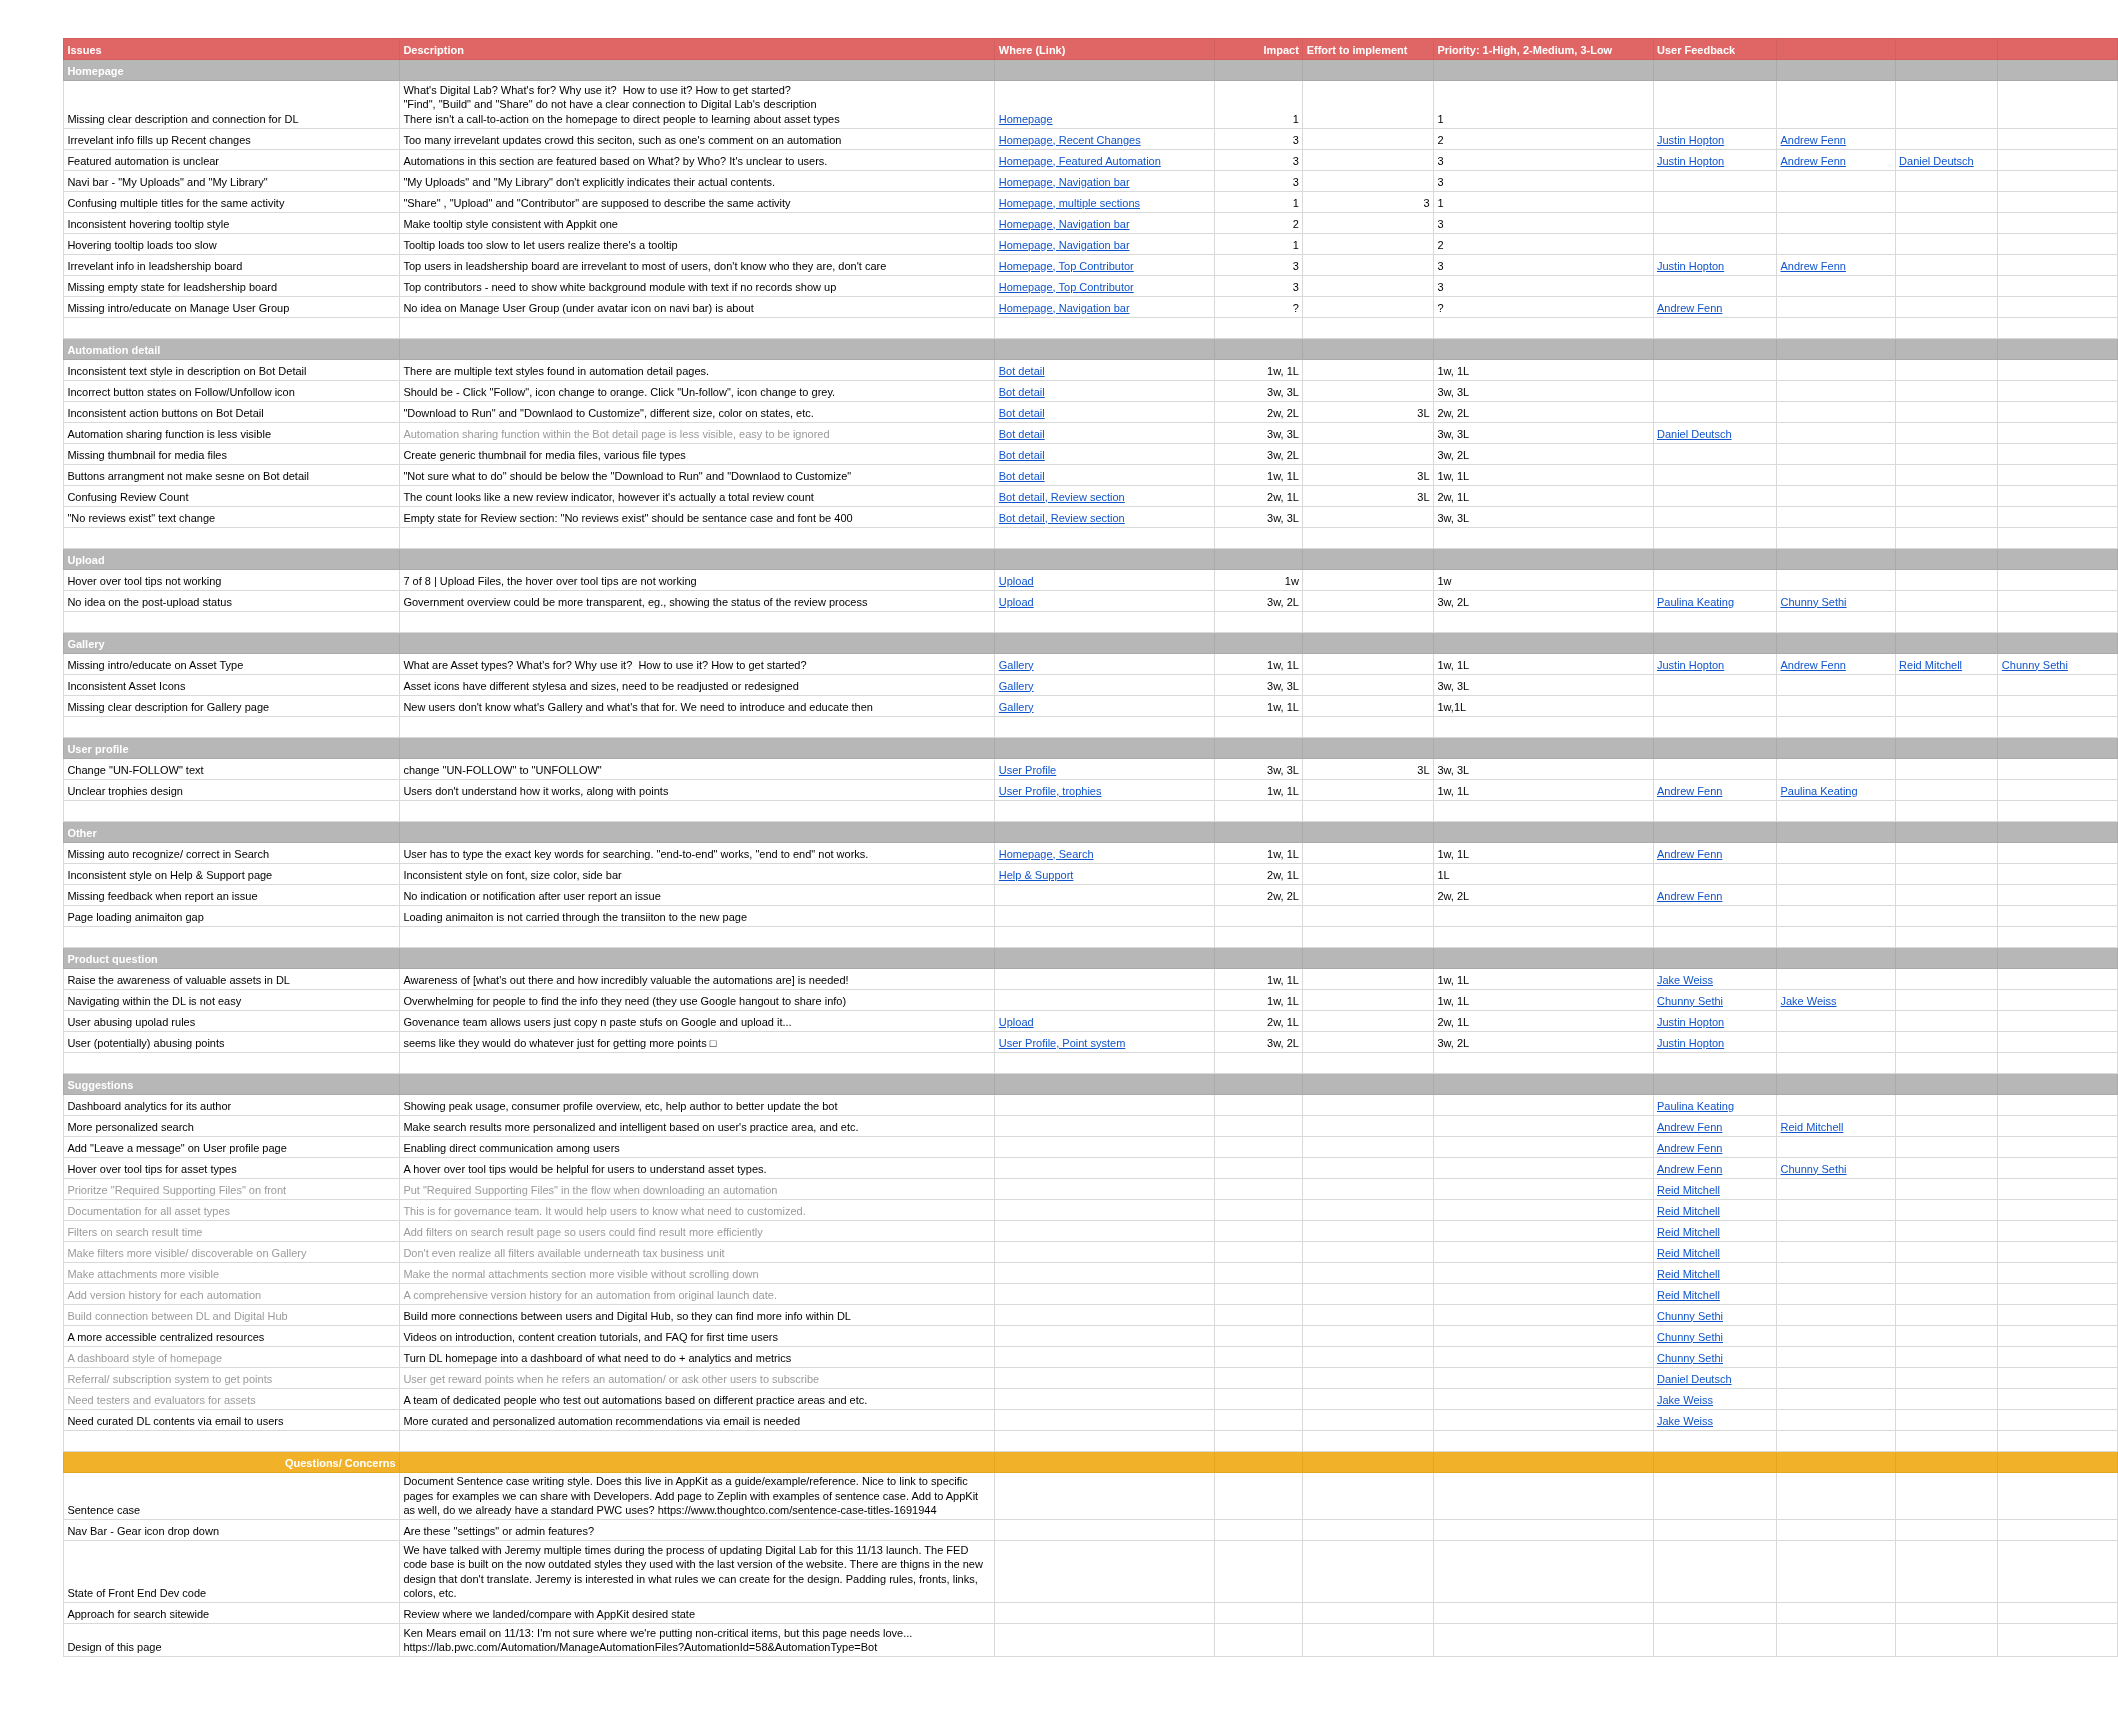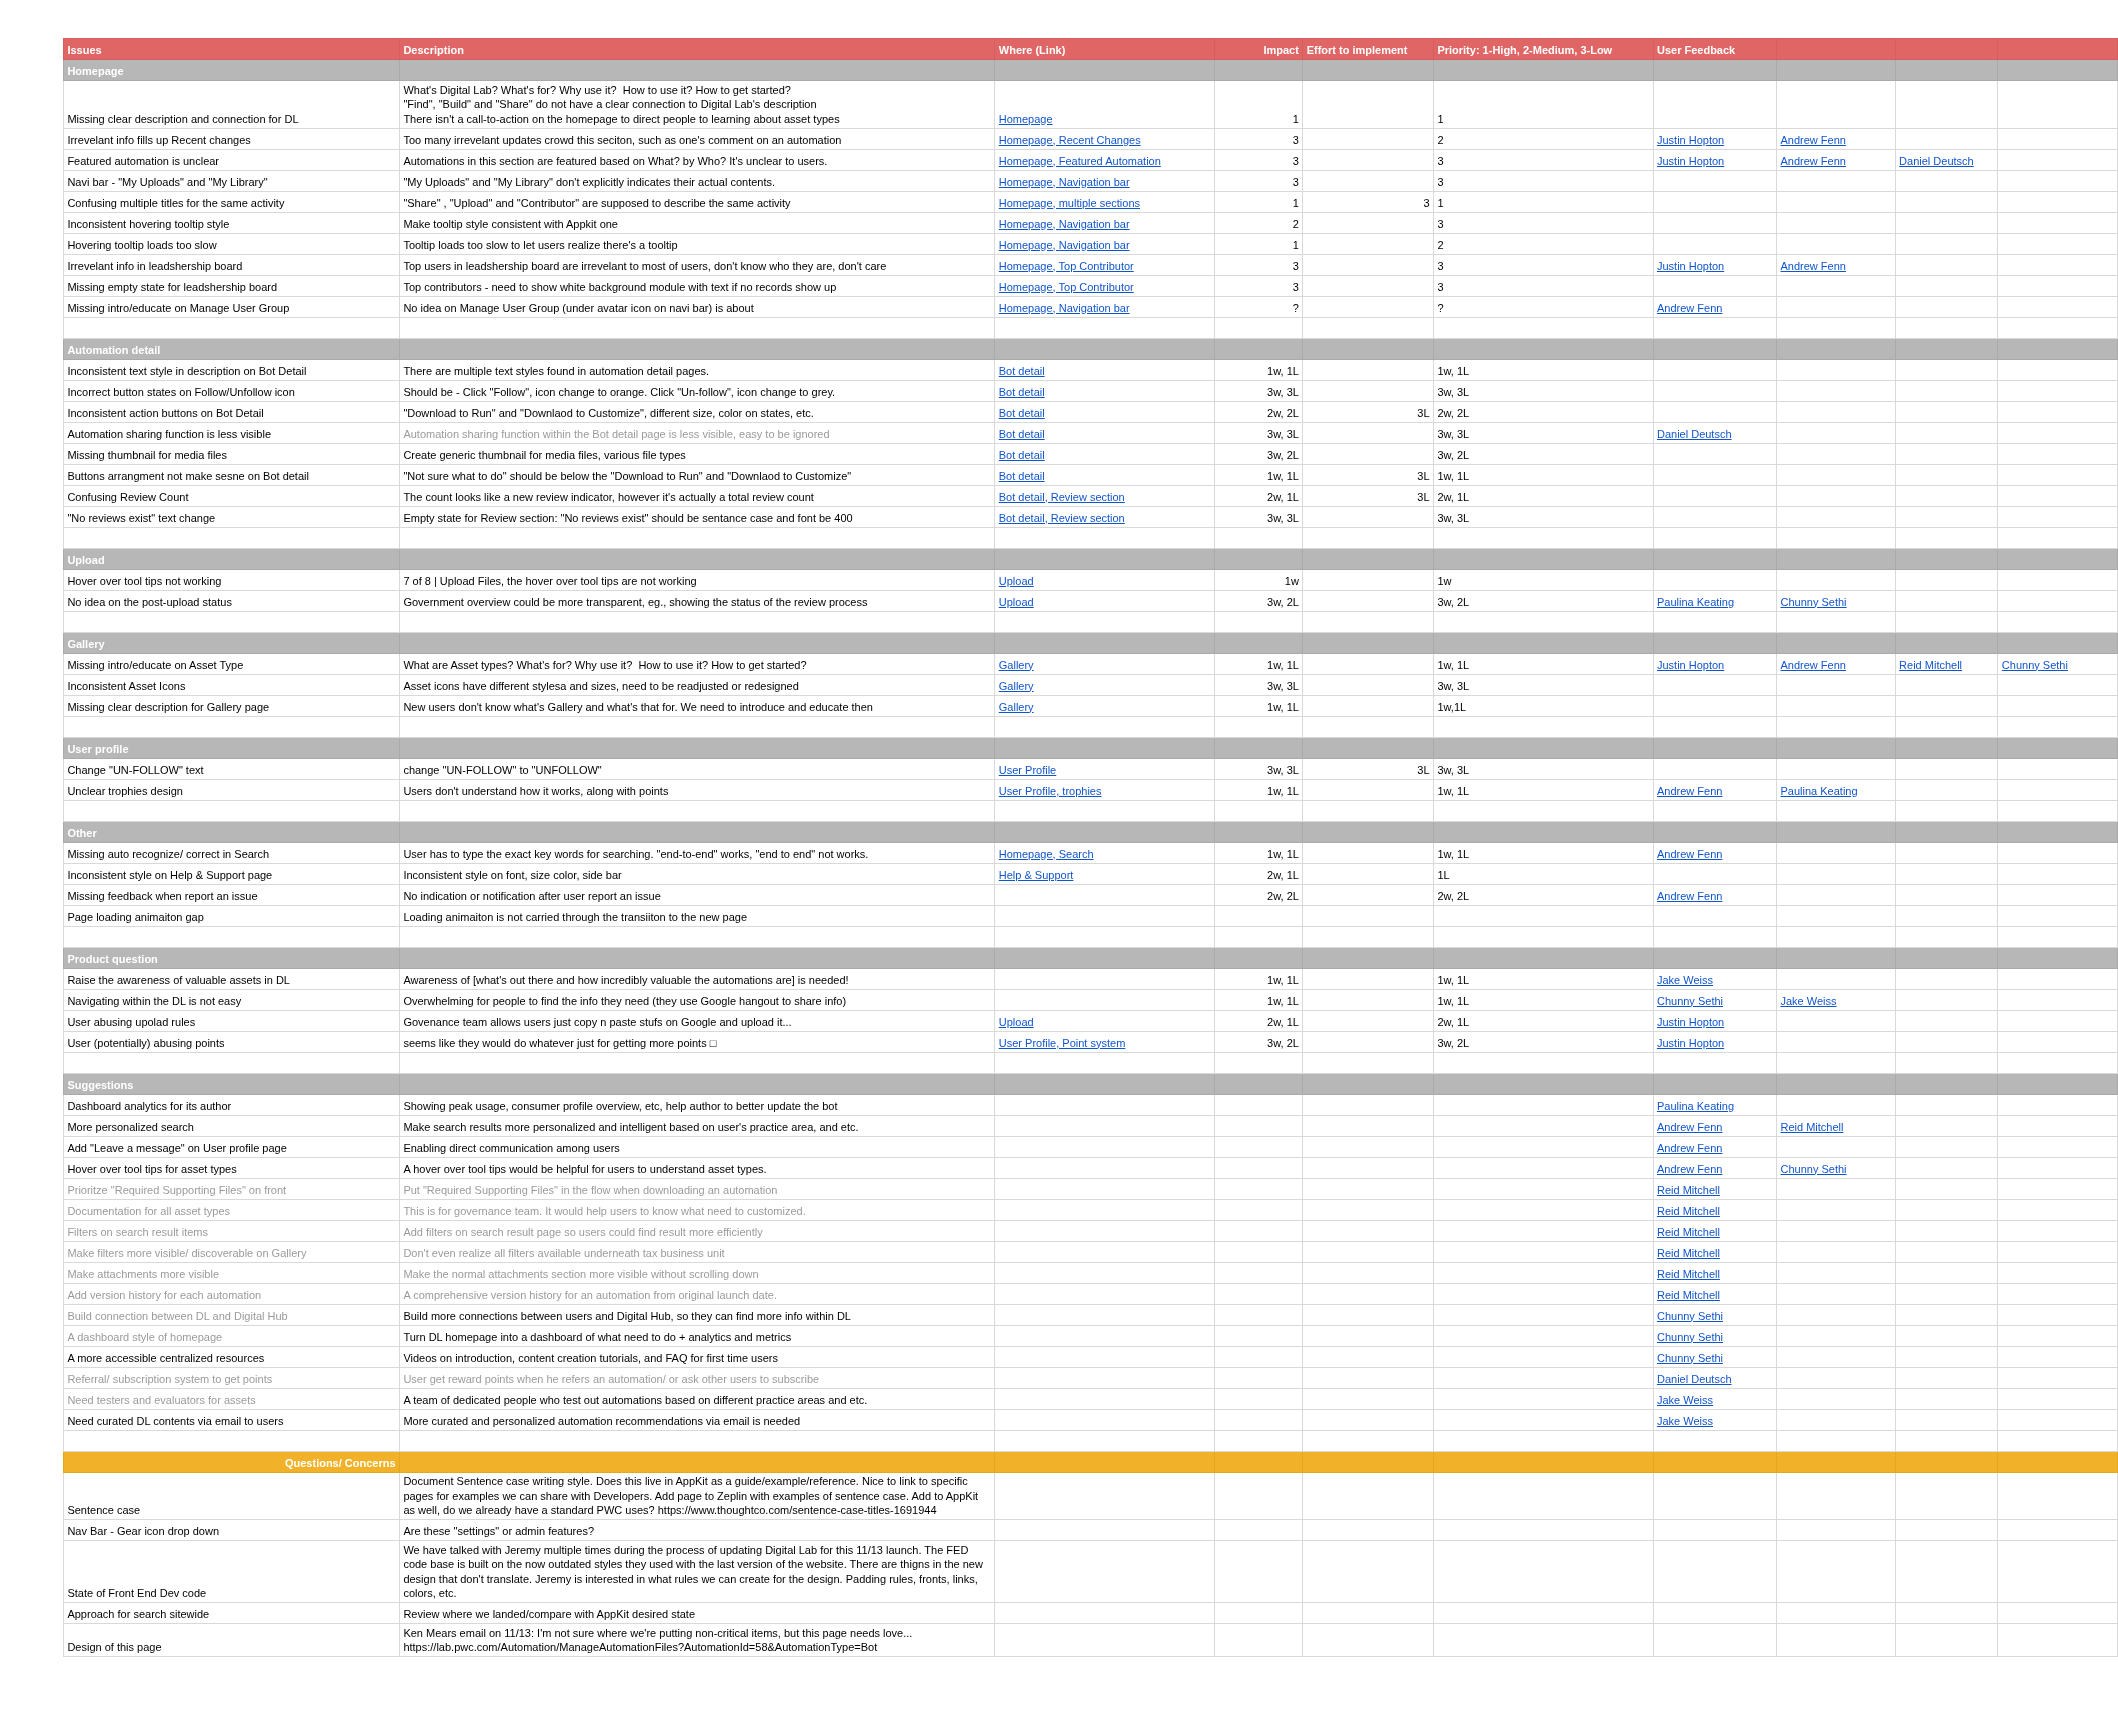--- a/index.html
+++ b/index.html
@@ -692,21 +692,21 @@
           <td class="nowrap"></td>
           <td class="num"></td>
           <td class="num"></td>
           <td class="nowrap"></td>
           <td class="nowrap"><span class="link">Reid Mitchell</span></td>
           <td class="nowrap"></td>
           <td class="nowrap"></td>
           <td class="nowrap"></td>
         </tr>
         <tr>
-          <td class="nowrap muted">Filters on search result items</td>
+          <td class="nowrap muted">Filters on search result time</td>
           <td class="desc muted">Add filters on search result page so users could find result more efficiently</td>
           <td class="nowrap"></td>
           <td class="num"></td>
           <td class="num"></td>
           <td class="nowrap"></td>
           <td class="nowrap"><span class="link">Reid Mitchell</span></td>
           <td class="nowrap"></td>
           <td class="nowrap"></td>
           <td class="nowrap"></td>
         </tr>
@@ -752,34 +752,34 @@
           <td class="nowrap"></td>
           <td class="num"></td>
           <td class="num"></td>
           <td class="nowrap"></td>
           <td class="nowrap"><span class="link">Chunny Sethi</span></td>
           <td class="nowrap"></td>
           <td class="nowrap"></td>
           <td class="nowrap"></td>
         </tr>
         <tr>
+          <td class="nowrap">A more accessible centralized resources</td>
+          <td class="desc">Videos on introduction, content creation tutorials, and FAQ for first time users</td>
+          <td class="nowrap"></td>
+          <td class="num"></td>
+          <td class="num"></td>
+          <td class="nowrap"></td>
+          <td class="nowrap"><span class="link">Chunny Sethi</span></td>
+          <td class="nowrap"></td>
+          <td class="nowrap"></td>
+          <td class="nowrap"></td>
+        </tr>
+        <tr>
           <td class="nowrap muted">A dashboard style of homepage</td>
           <td class="desc">Turn DL homepage into a dashboard of what need to do + analytics and metrics</td>
-          <td class="nowrap"></td>
-          <td class="num"></td>
-          <td class="num"></td>
-          <td class="nowrap"></td>
-          <td class="nowrap"><span class="link">Chunny Sethi</span></td>
-          <td class="nowrap"></td>
-          <td class="nowrap"></td>
-          <td class="nowrap"></td>
-        </tr>
-        <tr>
-          <td class="nowrap">A more accessible centralized resources</td>
-          <td class="desc">Videos on introduction, content creation tutorials, and FAQ for first time users</td>
           <td class="nowrap"></td>
           <td class="num"></td>
           <td class="num"></td>
           <td class="nowrap"></td>
           <td class="nowrap"><span class="link">Chunny Sethi</span></td>
           <td class="nowrap"></td>
           <td class="nowrap"></td>
           <td class="nowrap"></td>
         </tr>
         <tr>

